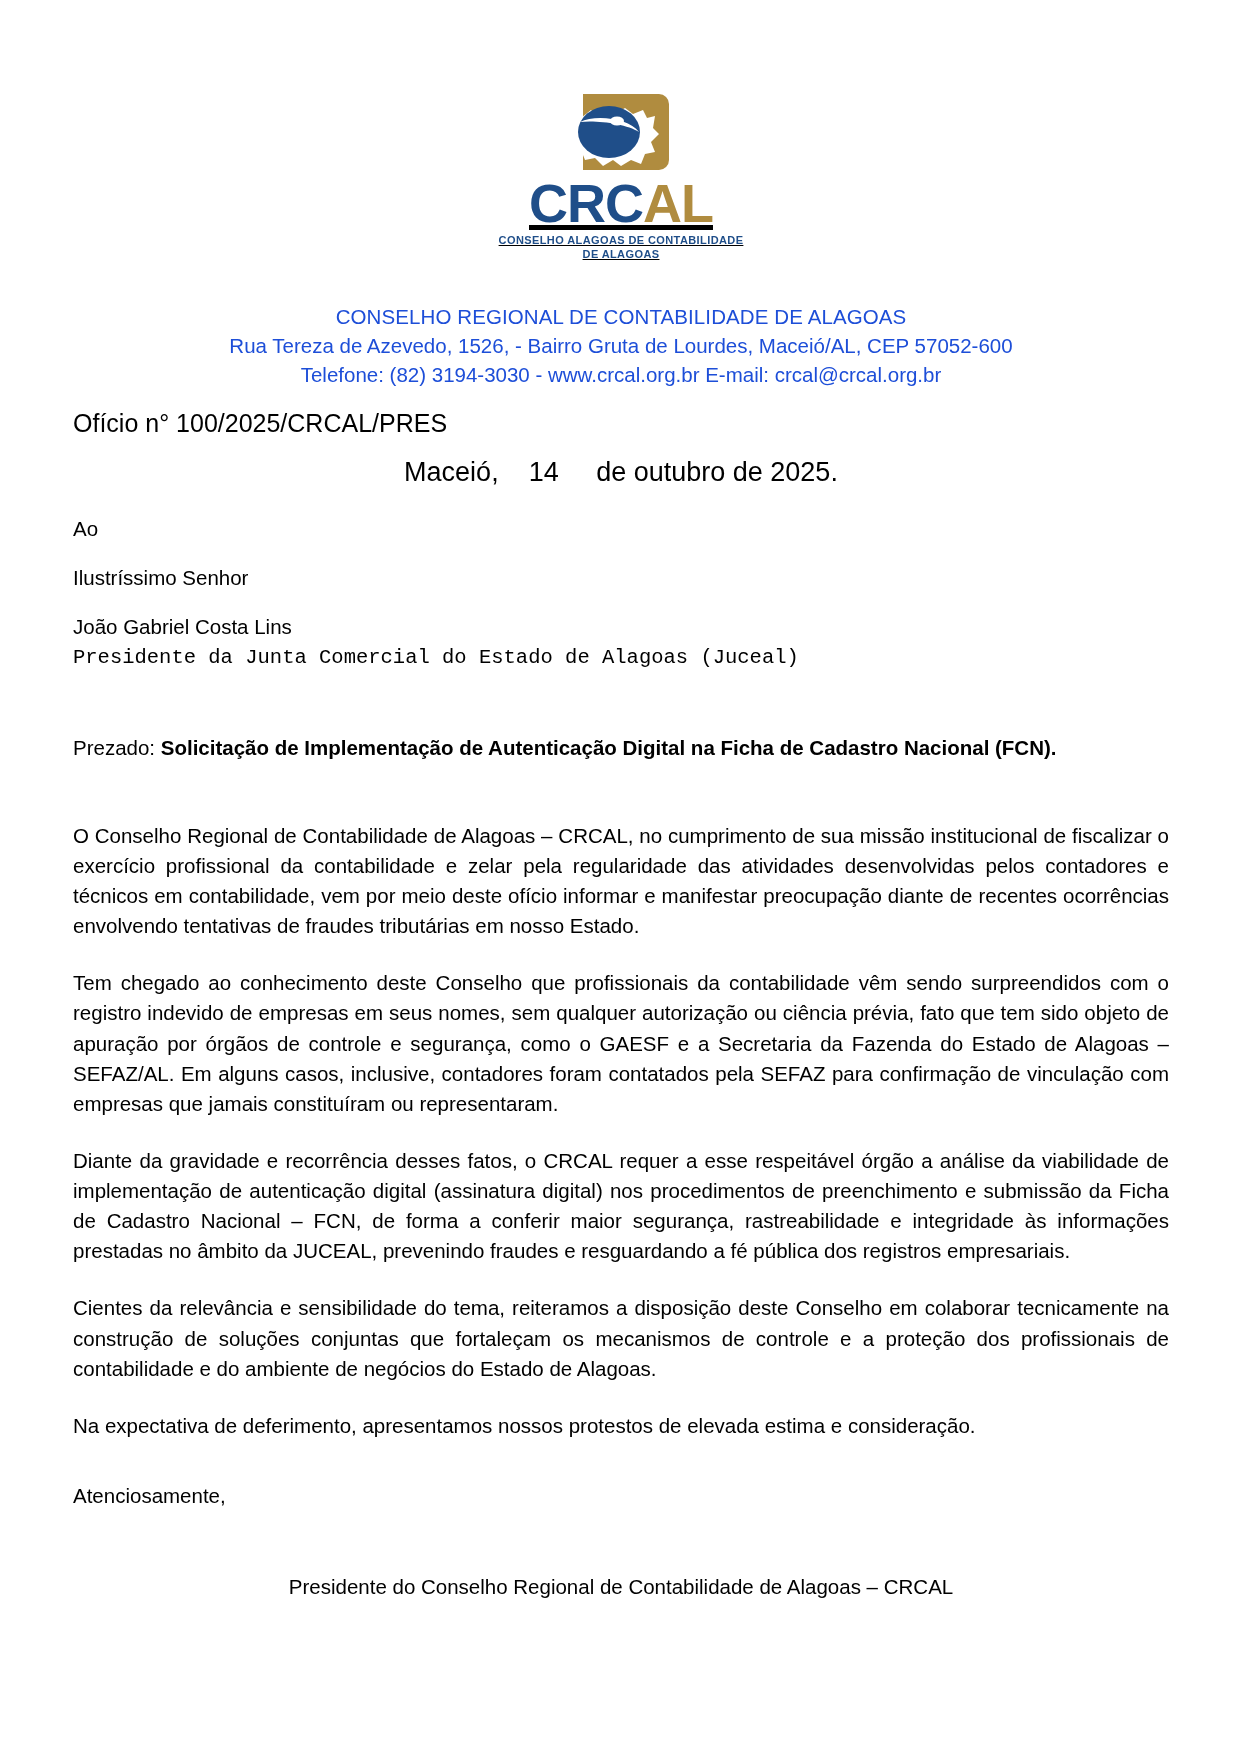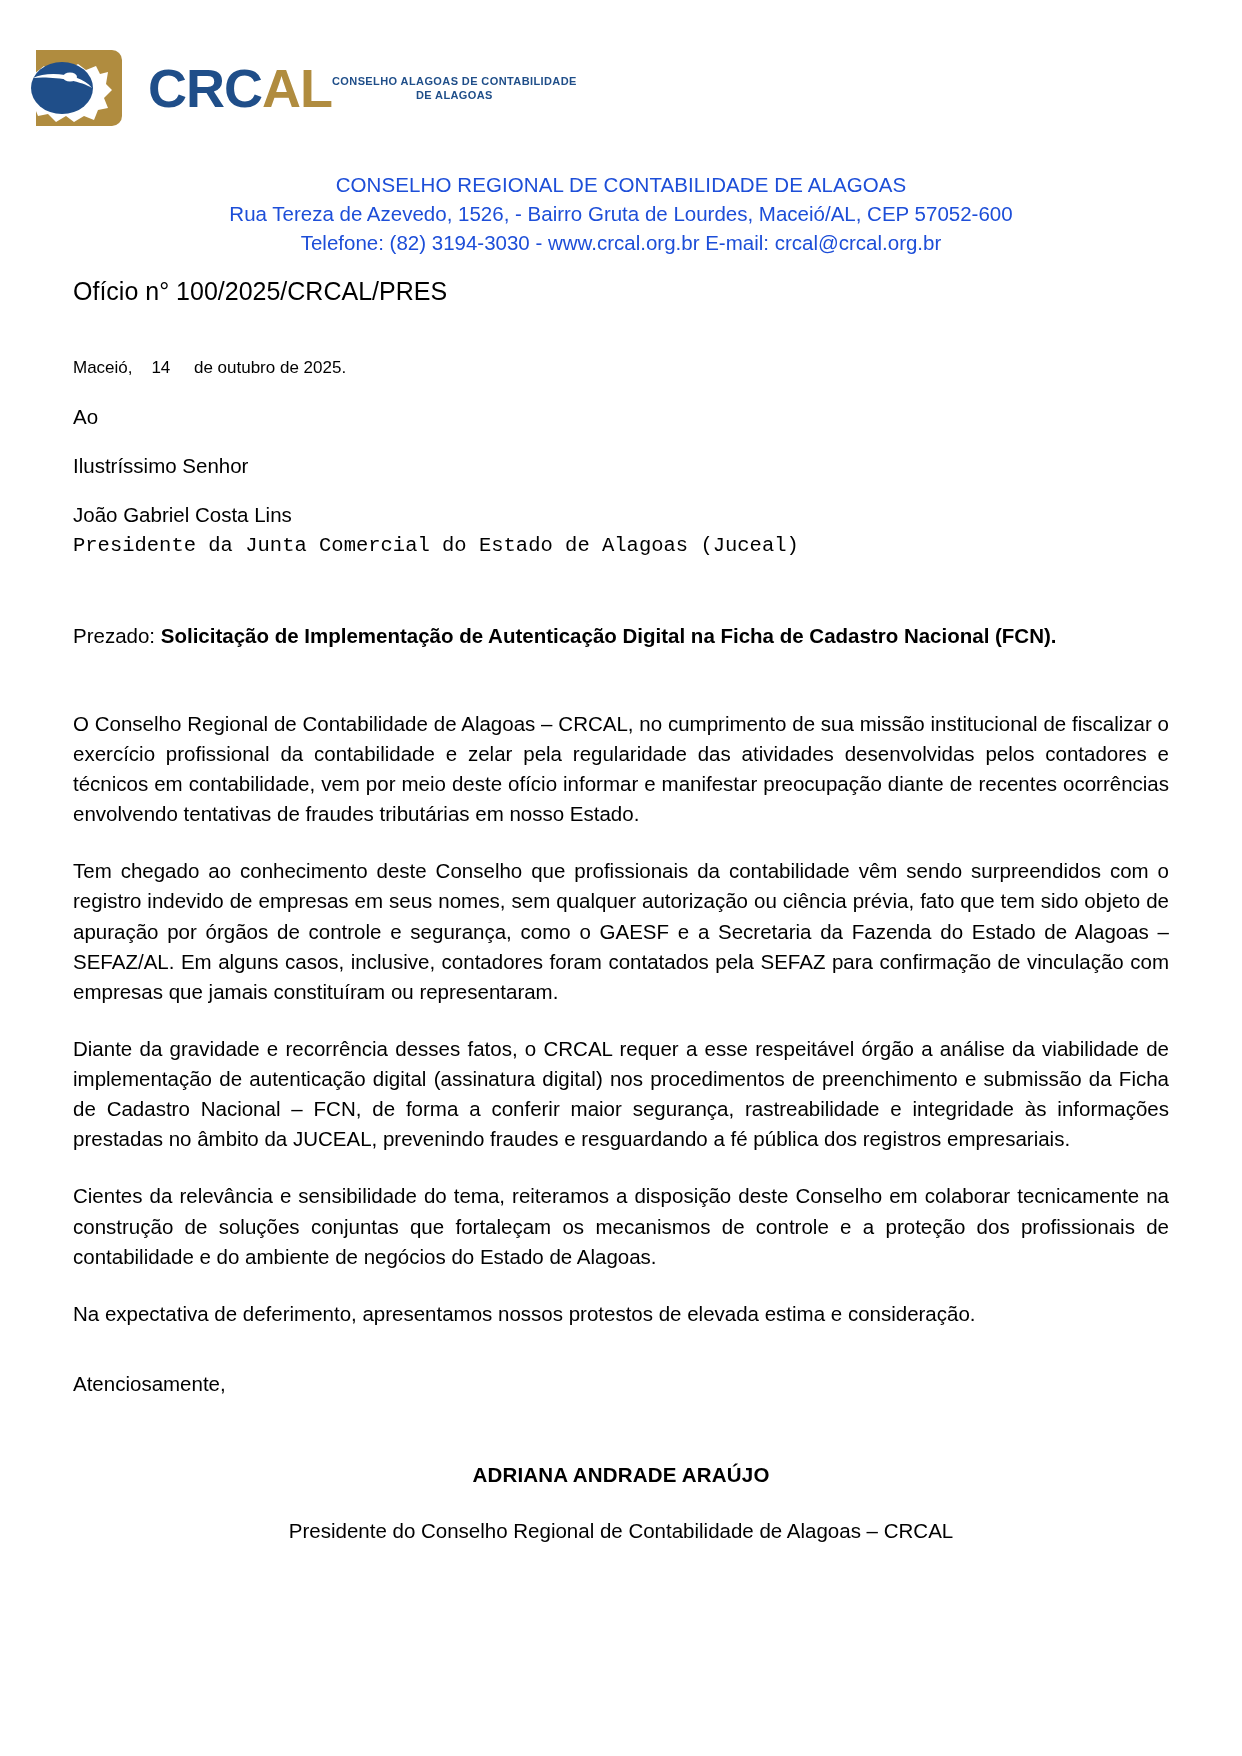--- a/index.html
+++ b/index.html
@@ -19,24 +19,25 @@
     position: relative;
     width: 1242px;
     min-height: 1756px;
     box-sizing: border-box;
     padding: 0;
     background: #ffffff;
   }
 
   
   .logo-block {
-    padding-top: 44px;
+    padding-top: 88px;
     display: flex;
-    flex-direction: row;
+    flex-direction: column;
     align-items: center;
+    text-decoration: underline;
   }
   .logo-mark {
     width: 148px;
     height: 86px;
     position: relative;
   }
   .logo-mark svg { display: block; }
 
   .logo-wordmark {
     margin-top: 2px;
@@ -75,23 +76,23 @@
     font-size: 20.5px;
     line-height: 1.45;
   }
 
   .oficio-num {
     margin-top: 16px;
     font-size: 25px;
   }
 
   .date-line {
-    margin-top: 46px;
-    text-align: left;
-    font-size: 17px;
+    margin-top: 12px;
+    text-align: center;
+    font-size: 27px;
     white-space: pre;
   }
 
   .recipient { margin-top: 22px; }
   .recipient .r-line { margin-top: 19px; }
   .recipient .r-line.tight { margin-top: 2px; font-family: Liberation Mono, monospace; }
 
   .subject {
     margin-top: 60px;
     font-size: 20.5px;
@@ -185,18 +186,17 @@
 
     <p class="para first">O Conselho Regional de Contabilidade de Alagoas – CRCAL, no cumprimento de sua missão institucional de fiscalizar o exercício profissional da contabilidade e zelar pela regularidade das atividades desenvolvidas pelos contadores e técnicos em contabilidade, vem por meio deste ofício informar e manifestar preocupação diante de recentes ocorrências envolvendo tentativas de fraudes tributárias em nosso Estado.</p>
     <p class="para">Tem chegado ao conhecimento deste Conselho que profissionais da contabilidade vêm sendo surpreendidos com o registro indevido de empresas em seus nomes, sem qualquer autorização ou ciência prévia, fato que tem sido objeto de apuração por órgãos de controle e segurança, como o GAESF e a Secretaria da Fazenda do Estado de Alagoas – SEFAZ/AL. Em alguns casos, inclusive, contadores foram contatados pela SEFAZ para confirmação de vinculação com empresas que jamais constituíram ou representaram.</p>
     <p class="para">Diante da gravidade e recorrência desses fatos, o CRCAL requer a esse respeitável órgão a análise da viabilidade de implementação de autenticação digital (assinatura digital) nos procedimentos de preenchimento e submissão da Ficha de Cadastro Nacional – FCN, de forma a conferir maior segurança, rastreabilidade e integridade às informações prestadas no âmbito da JUCEAL, prevenindo fraudes e resguardando a fé pública dos registros empresariais.</p>
     <p class="para">Cientes da relevância e sensibilidade do tema, reiteramos a disposição deste Conselho em colaborar tecnicamente na construção de soluções conjuntas que fortaleçam os mecanismos de controle e a proteção dos profissionais de contabilidade e do ambiente de negócios do Estado de Alagoas.</p>
 
     <div class="closing">Na expectativa de deferimento, apresentamos nossos protestos de elevada estima e consideração.</div>
     <div class="sign-off">Atenciosamente,</div>
 
     <div class="signature">
-      <div class="sig-name">ADRIANA ANDRADE ARAÚJO</div>
       <div class="sig-role">Presidente do Conselho Regional de Contabilidade de Alagoas – CRCAL</div>
     </div>
   </div>
 
 </div>
 
 </body></html>

